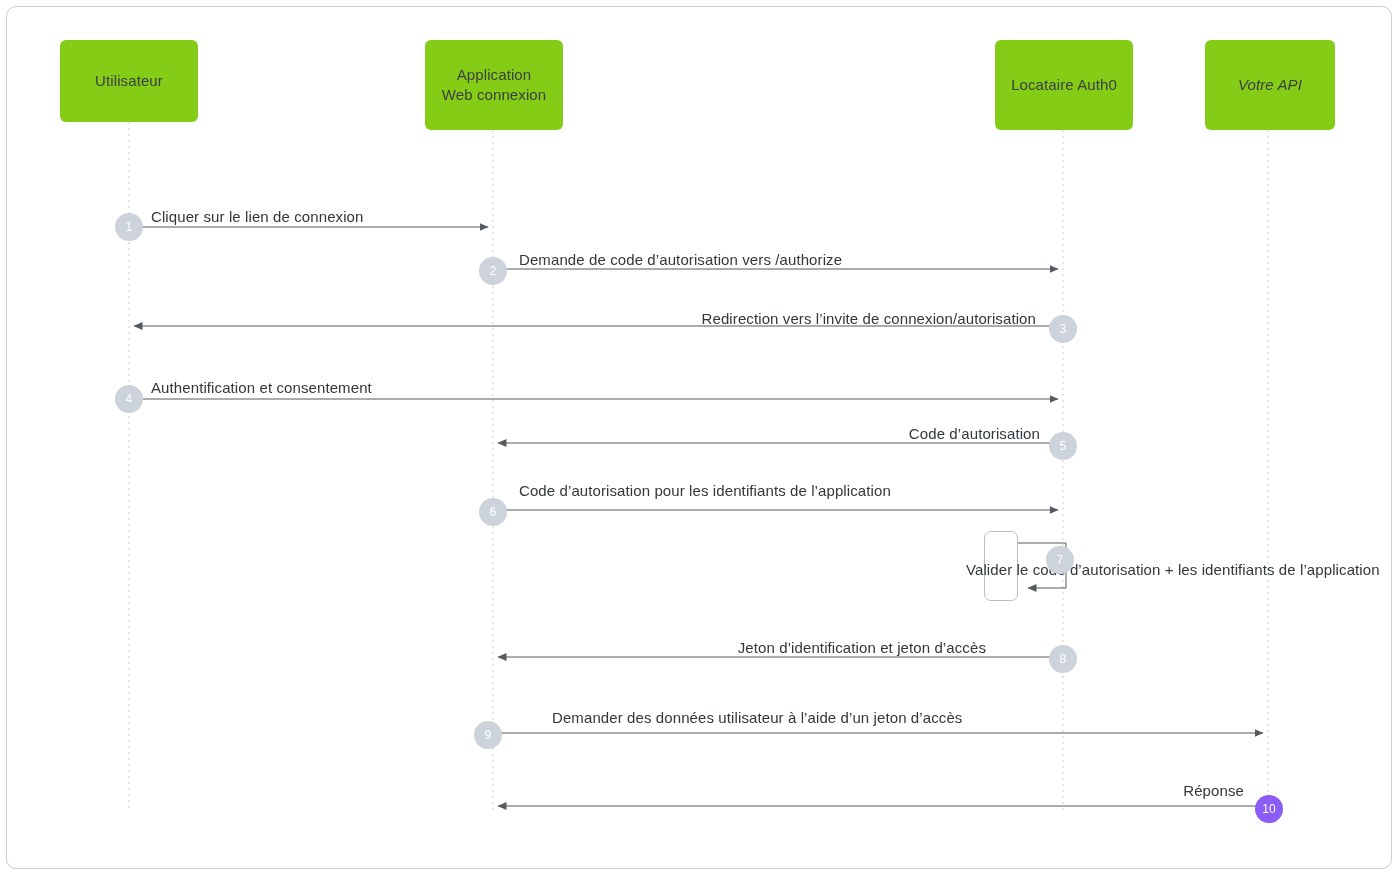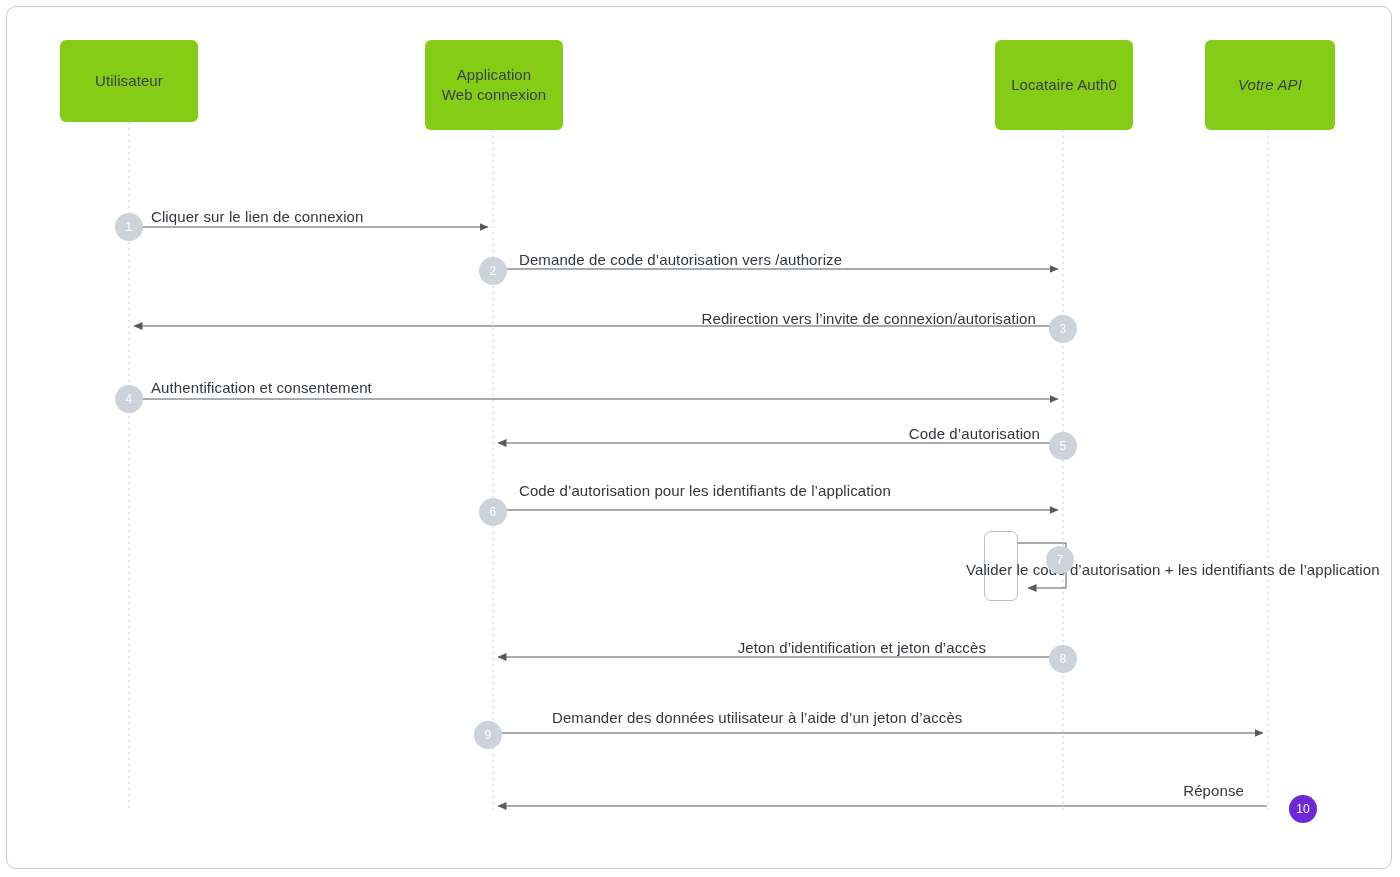--- a/index.html
+++ b/index.html
@@ -143,15 +143,15 @@
   <div id="badges-layer">
       <div class="badge" style="left: 115px; top: 213px; background: rgb(204, 211, 218); color: rgb(255, 255, 255);">1</div>
       <div class="badge" style="left: 479px; top: 257px; background: rgb(204, 211, 218); color: rgb(255, 255, 255);">2</div>
       <div class="badge" style="left: 1049px; top: 315px; background: rgb(204, 211, 218); color: rgb(255, 255, 255);">3</div>
       <div class="badge" style="left: 115px; top: 385px; background: rgb(204, 211, 218); color: rgb(255, 255, 255);">4</div>
       <div class="badge" style="left: 1049px; top: 432px; background: rgb(204, 211, 218); color: rgb(255, 255, 255);">5</div>
       <div class="badge" style="left: 479px; top: 498px; background: rgb(204, 211, 218); color: rgb(255, 255, 255);">6</div>
       <div class="badge" style="left: 1046px; top: 546px; background: rgb(204, 211, 218); color: rgb(255, 255, 255);">7</div>
       <div class="badge" style="left: 1049px; top: 645px; background: rgb(204, 211, 218); color: rgb(255, 255, 255);">8</div>
       <div class="badge" style="left: 474px; top: 721px; background: rgb(204, 211, 218); color: rgb(255, 255, 255);">9</div>
-      <div class="badge" style="left: 1289px; top: 795px; background: #6d28d9; color: rgb(255, 255, 255);">10</div>
+      <div class="badge" style="left: 1255px; top: 795px; background: #8b5cf6; color: rgb(255, 255, 255);">10</div>
     </div>
 </div>
 
 </body></html>

